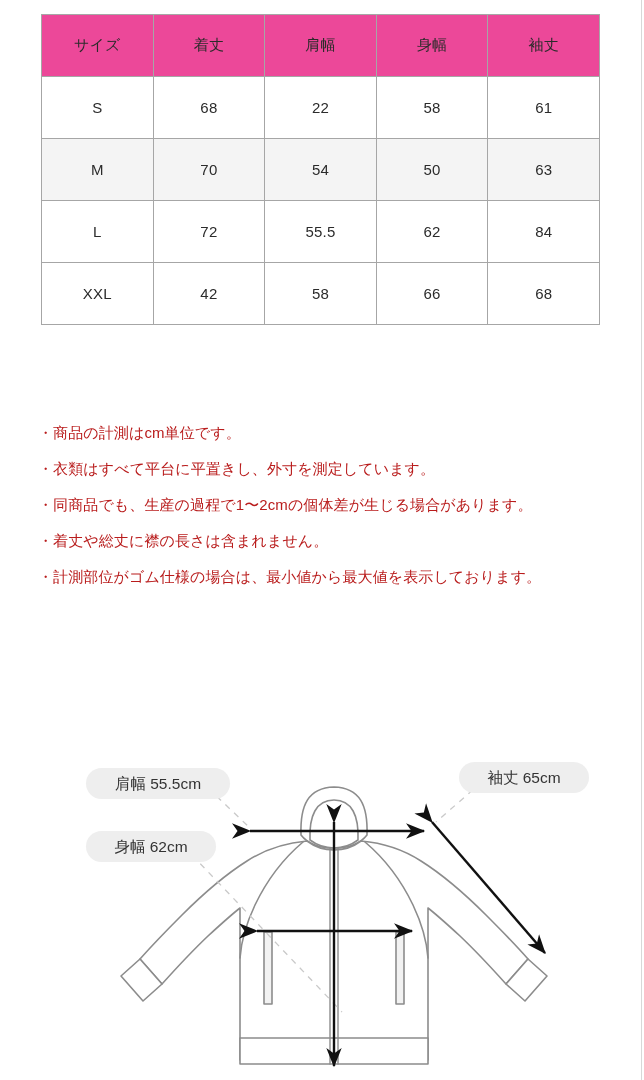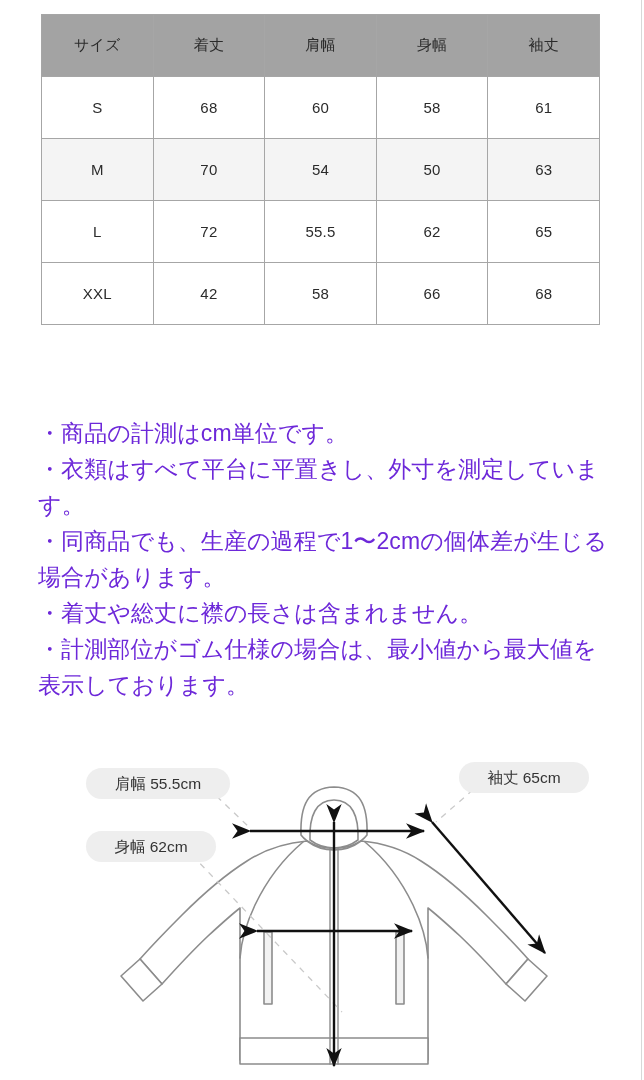--- a/index.html
+++ b/index.html
@@ -41,39 +41,39 @@
     text-align: center;
     vertical-align: middle;
     font-size: 15px;
     font-weight: 400;
     color: #2b2b2b;
     height: 61px;
     padding: 0;
     letter-spacing: 0.2px;
   }
   .size-table thead th {
-    background: #a3a3a3;
+    background: #ec4899;
     height: 61px;
   }
   .size-table tbody tr.odd td {
     background: #ffffff;
   }
   .size-table tbody tr.even td {
     background: #f4f4f4;
   }
 
   
   .notes {
     position: absolute;
     left: 38px;
     top: 415px;
     width: 580px;
-    font-size: 23px;
+    font-size: 15px;
     line-height: 36px;
-    color: #6d28d9;
+    color: #b91c1c;
     letter-spacing: 0.1px;
   }
   .notes p {
     margin: 0;
     text-indent: 0;
   }
 
   
   .diagram {
     position: absolute;
@@ -103,37 +103,37 @@
       <th>着丈</th>
       <th>肩幅</th>
       <th>身幅</th>
       <th>袖丈</th>
     </tr>
   </thead>
   <tbody>
     <tr class="odd">
       <td>S</td>
       <td>68</td>
-      <td>60</td>
+      <td>22</td>
       <td>58</td>
       <td>61</td>
     </tr>
     <tr class="even">
       <td>M</td>
       <td>70</td>
       <td>54</td>
       <td>50</td>
       <td>63</td>
     </tr>
     <tr class="odd">
       <td>L</td>
       <td>72</td>
       <td>55.5</td>
       <td>62</td>
-      <td>65</td>
+      <td>84</td>
     </tr>
     <tr class="odd">
       <td>XXL</td>
       <td>42</td>
       <td>58</td>
       <td>66</td>
       <td>68</td>
     </tr>
   </tbody>
 </table>

